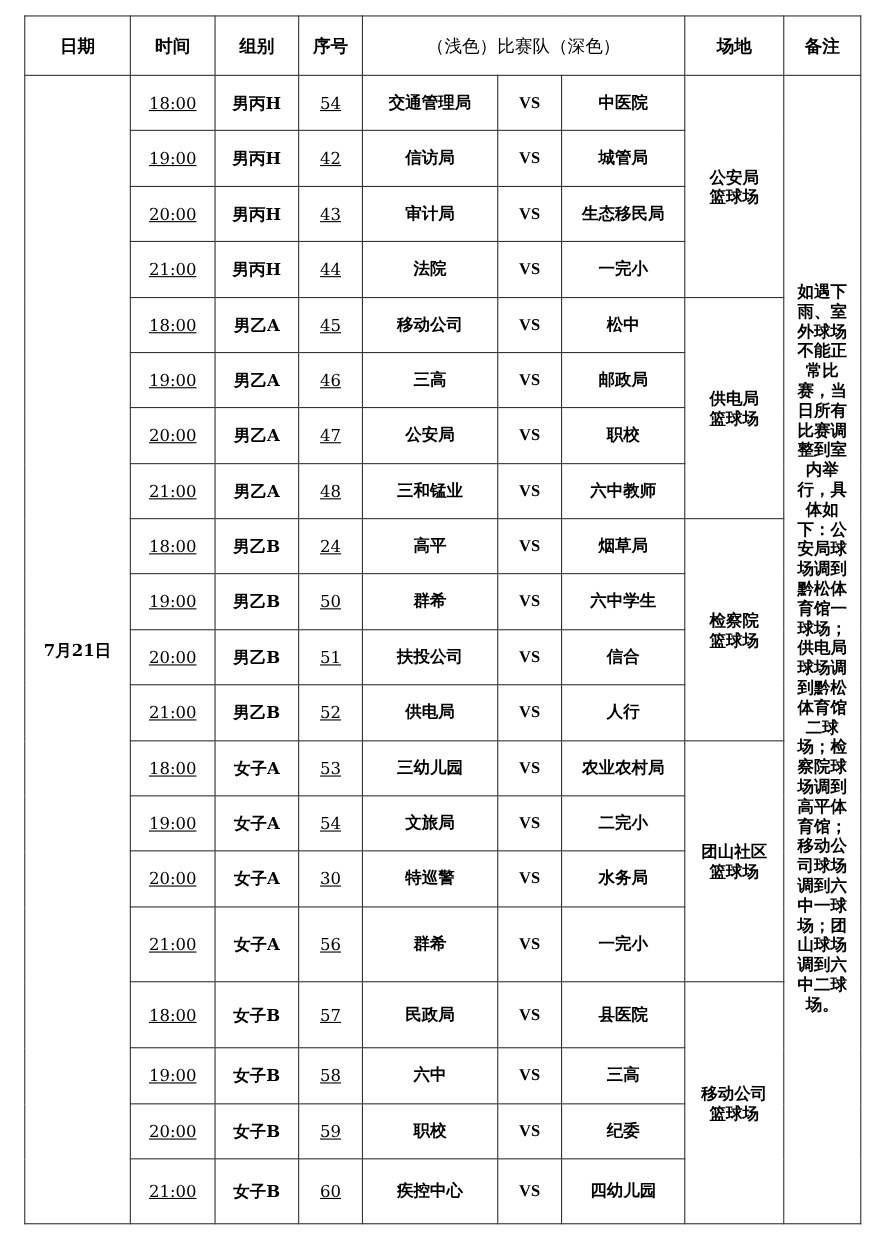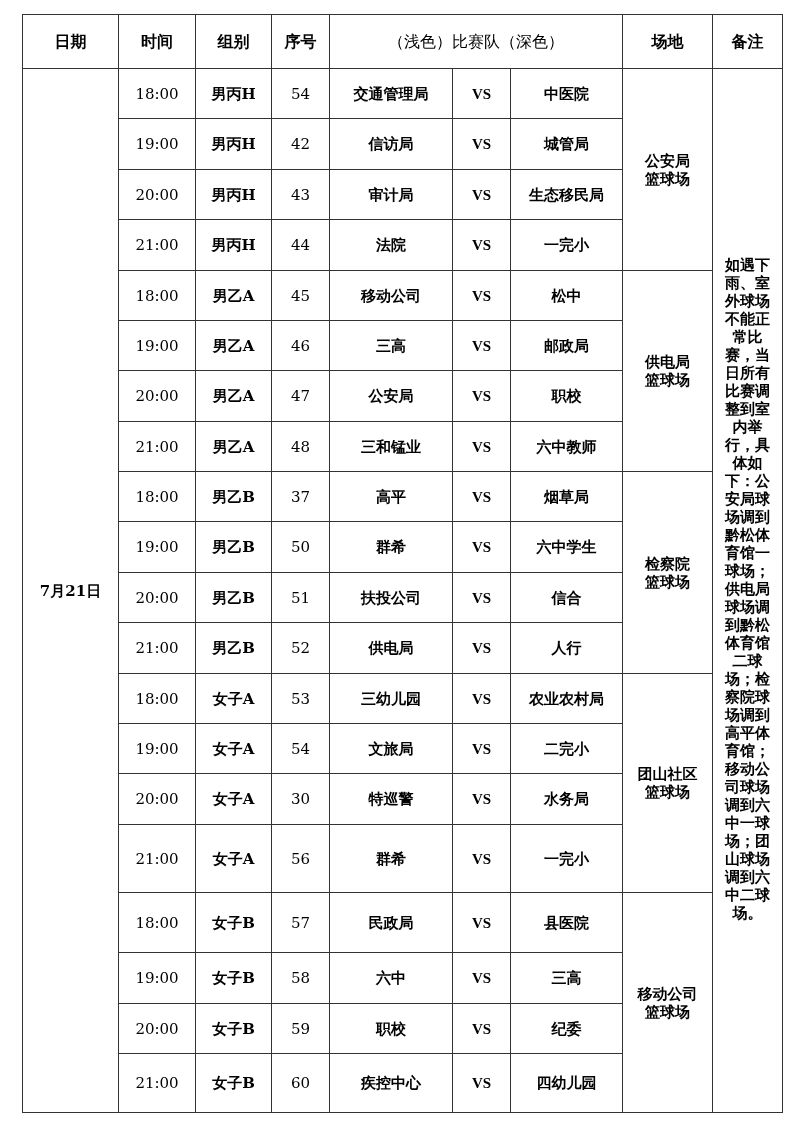--- a/index.html
+++ b/index.html
@@ -10,21 +10,21 @@
     border-collapse: collapse; table-layout: fixed;
     width: 760px;
   }
   table.schedule td, table.schedule th {
     border: 1px solid #333;
     text-align: center; vertical-align: middle;
     padding: 0; font-size: 15px; line-height: 1.2;
   }
   table.schedule th { font-weight: bold; font-size: 16px; height: 53px; }
   .bold { font-weight: bold; }
-  .time { font-size: 16px; }
+  .time { font-size: 16px; text-decoration: underline; }
   .venue { font-weight: bold; line-height: 25px; }
   .note { font-weight: bold; font-size: 14px; line-height: 25px; padding: 0 6px; font-family: Liberation Mono, monospace; }
   .note span { display: block; }
   .team { font-weight: bold; font-family: Liberation Serif, serif; }
   .vs { font-weight: bold; font-family: "Liberation Serif", serif; font-size: 16px; }
 </style>
 </head>
 <body>
 
 <table class="schedule">
@@ -159,21 +159,21 @@
         <td class="time">21:00</td>
         <td class="bold">男乙A</td>
         <td class="time">48</td>
         <td class="team">三和锰业</td>
         <td class="vs">VS</td>
         <td class="team">六中教师</td>
       </tr>
       <tr style="height: 50px;">
         <td class="time">18:00</td>
         <td class="bold">男乙B</td>
-        <td class="time">37</td>
+        <td class="time">24</td>
         <td class="team">高平</td>
         <td class="vs">VS</td>
         <td class="team">烟草局</td>
         <td rowspan="4" class="venue">
           <div>检察院</div>
           <div>篮球场</div>
         </td>
       </tr>
       <tr style="height: 51px;">
         <td class="time">19:00</td>

